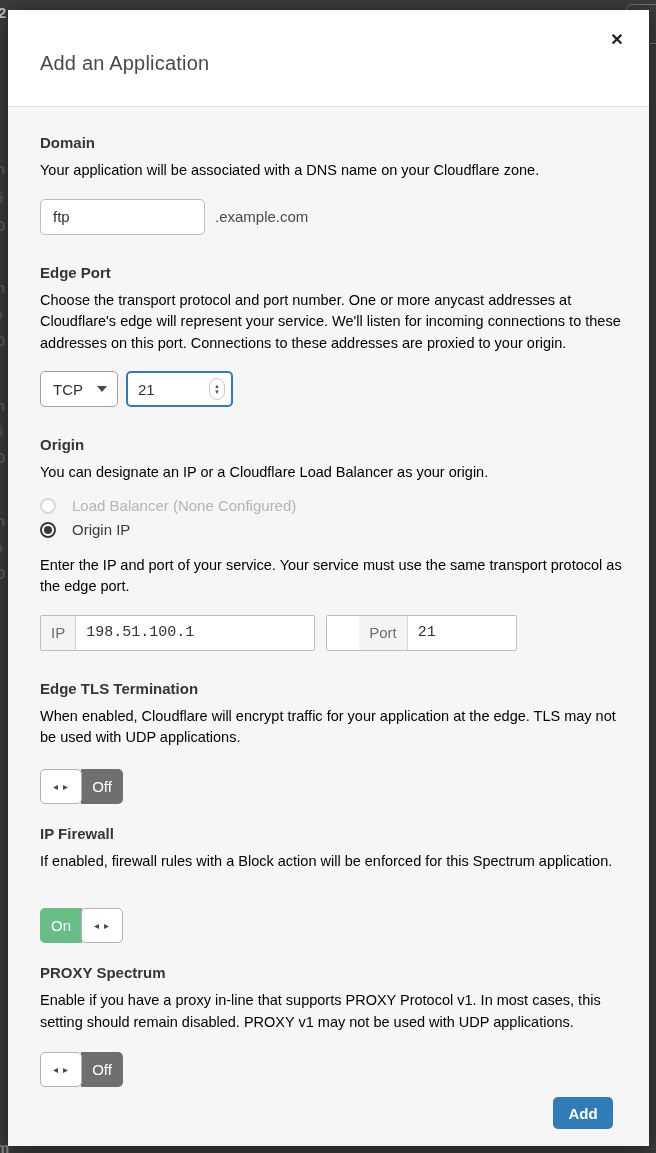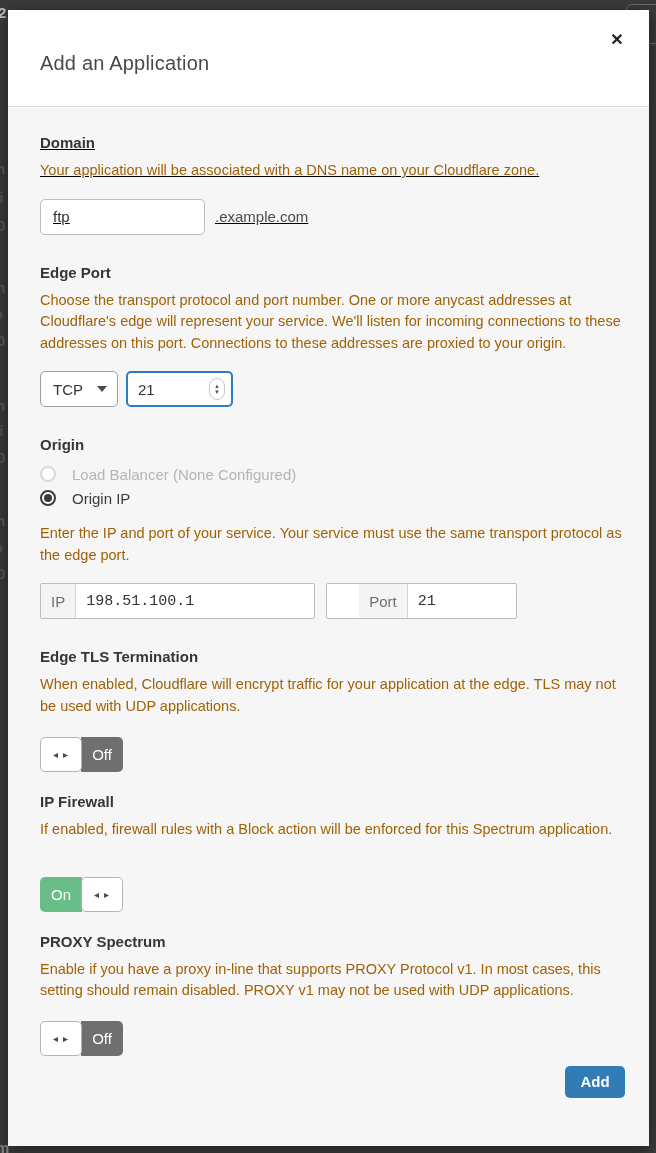--- a/index.html
+++ b/index.html
@@ -33,23 +33,23 @@
   .close-btn {
     position: absolute; top: 16px; right: 18px; width: 28px; height: 28px;
     background: none; border: none; font-size: 16px; font-weight: bold; color: #222;
     cursor: pointer; line-height: 28px; text-align: center;
   }
   .modal-body {
     flex: 1 1 auto; background: #f6f6f6; border-top: 1px solid #dcdcdc;
     padding: 27px 24px 0 32px;
   }
   .section-label { font-size: 15px; font-weight: bold; color: #363636; margin-bottom: 9px; }
-  .section-desc  { font-size: 14.5px; color: #a16207; line-height: 21.5px; max-width: 585px; margin-bottom: 17px; }
+  .section-desc  { font-size: 14.5px; color: #000000; line-height: 21.5px; max-width: 585px; margin-bottom: 17px; }
   .section { margin-top: 29px; }
-  .section:first-child { margin-top: 0; text-decoration: underline; }
+  .section:first-child { margin-top: 0; }
 
   
   .text-input {
     height: 36px; border: 1px solid #bdbdbd; border-radius: 5px; background: #fff;
     font-family: "Liberation Sans", sans-serif; font-size: 15px; color: #333;
     padding: 0 12px; outline: none;
   }
   .row { display: flex; align-items: center; }
   .domain-input { width: 165px; }
   .domain-suffix { font-size: 15px; color: #4a4a4a; margin-left: 10px; }
@@ -113,21 +113,21 @@
   .toggle-arrows { font-size: 10px; color: #4a4a4a; letter-spacing: 1px; }
   .toggle-state {
     width: 42px; display: flex; align-items: center; justify-content: center;
     color: #fff; font-size: 15px;
   }
   .toggle.off .toggle-state { background: #6f6f6f; border-radius: 0 5px 5px 0; margin-left: -1px; }
   .toggle.on  .toggle-state { background: #69bd87; border-radius: 5px 0 0 5px; margin-right: -1px; }
   .firewall-section, .proxy-section { margin-top: 21px; }
 
   
-  .footer { display: flex; justify-content: flex-end; margin: 10px 0 0 0; align-items: flex-end; }
+  .footer { display: flex; justify-content: flex-end; margin: 10px 12px 0 0; align-items: flex-end; }
   .add-btn {
     min-width: 60px; height: 32px; background: #2f7cb7; color: #fff; border: none;
     border-radius: 5px; font-family: "Liberation Sans", sans-serif; font-size: 15px;
     font-weight: bold; cursor: pointer; padding: 0 14px;
   }
 </style>
 </head>
 <body>
 
 <div class="backdrop">
@@ -178,20 +178,21 @@
           <div class="stepper">
             <span>▲</span>
             <span>▼</span>
           </div>
         </div>
       </div>
     </div>
 
     <div class="section">
       <div class="section-label">Origin</div>
+      <div class="section-desc" style="margin-bottom:10px">You can designate an IP or a Cloudflare Load Balancer as your origin.</div>
 
       <div class="radio-row">
         <span class="radio-outer disabled"></span>
         <span class="radio-label disabled">Load Balancer (None Configured)</span>
       </div>
       <div class="radio-row">
         <span class="radio-outer">
           <span class="radio-dot"></span>
         </span>
         <span class="radio-label">Origin IP</span>

